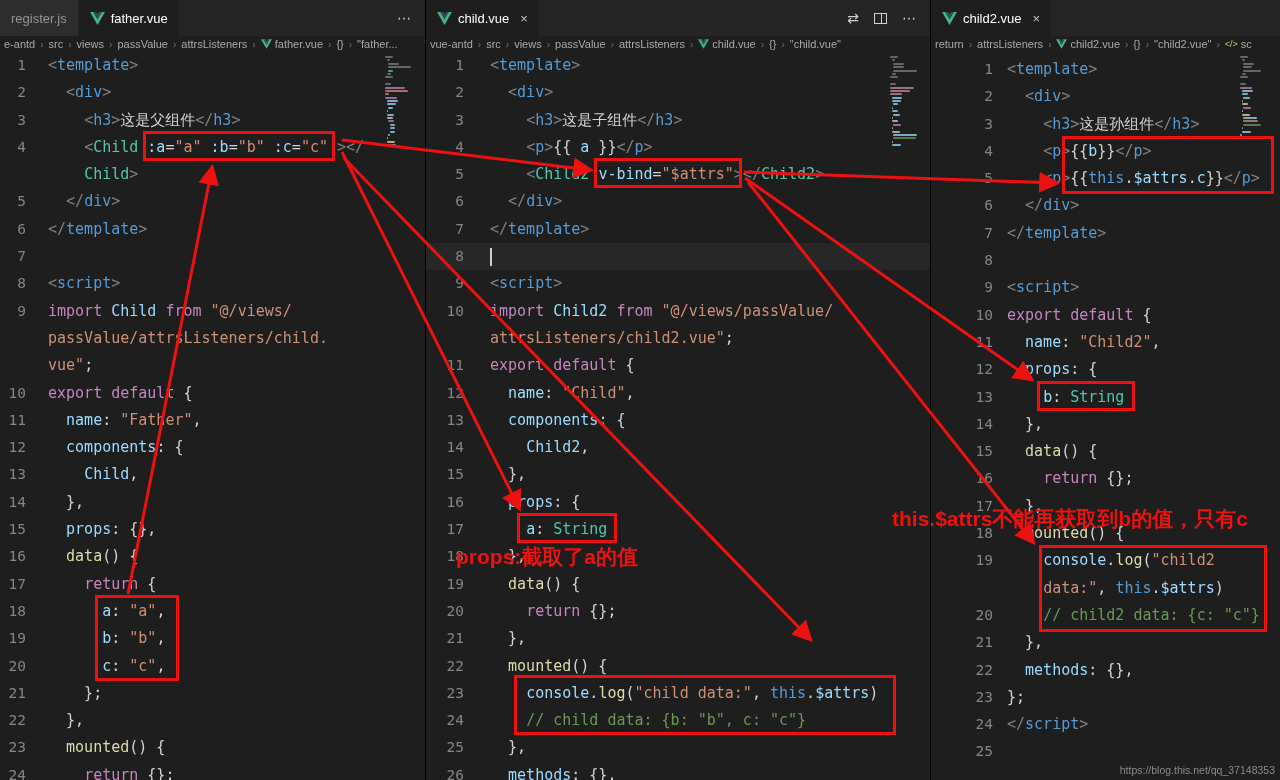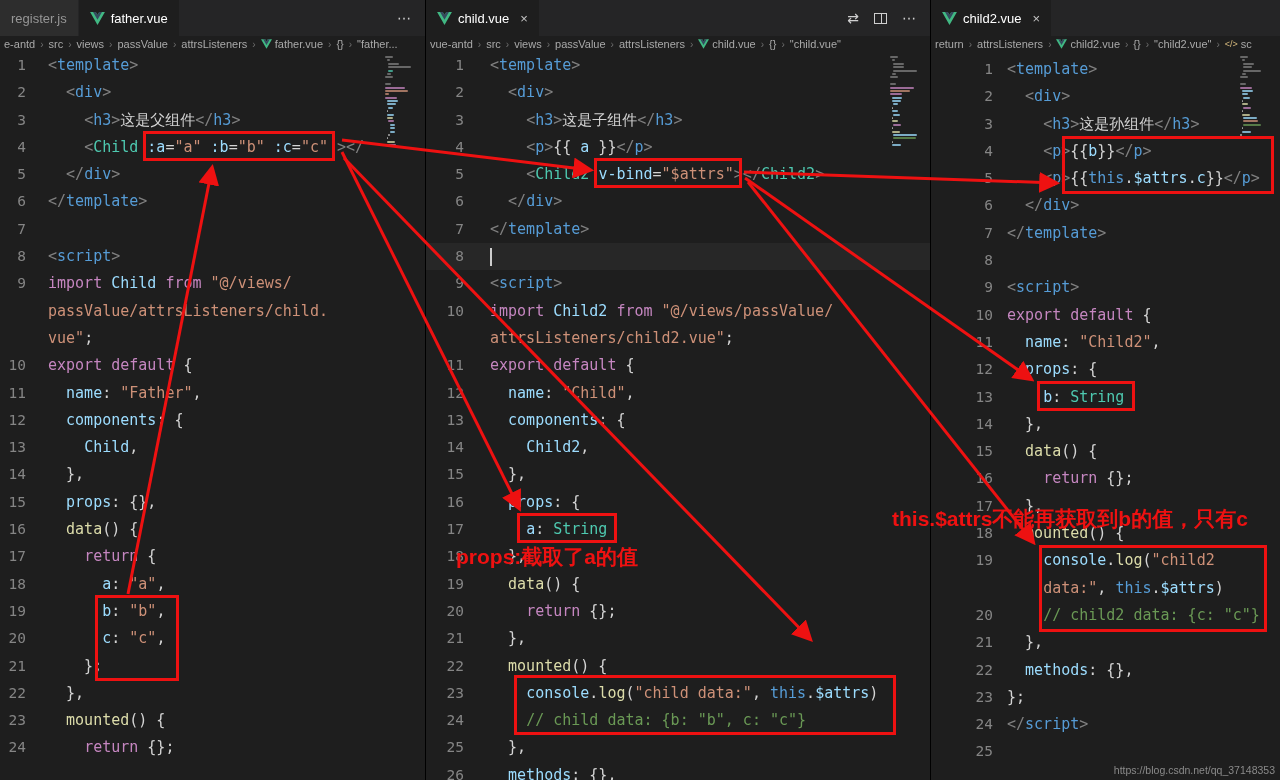--- a/index.html
+++ b/index.html
@@ -92,20 +92,21 @@
         <span class="crumb">
           <span>"father...</span>
         </span>
       </div>
       <div class="codewrap">
         <div class="rows" style="padding-top: 0px;">
           <div class="row"><span class="ln" style="width: 26px; margin-right: 22px;">1</span><span class="src"><span style="color: rgb(128, 128, 128);">&lt;</span><span style="color: rgb(86, 156, 214);">template</span><span style="color: rgb(128, 128, 128);">&gt;</span></span></div>
           <div class="row"><span class="ln" style="width: 26px; margin-right: 22px;">2</span><span class="src"><span style="color: rgb(212, 212, 212);">  </span><span style="color: rgb(128, 128, 128);">&lt;</span><span style="color: rgb(86, 156, 214);">div</span><span style="color: rgb(128, 128, 128);">&gt;</span></span></div>
           <div class="row"><span class="ln" style="width: 26px; margin-right: 22px;">3</span><span class="src"><span style="color: rgb(212, 212, 212);">    </span><span style="color: rgb(128, 128, 128);">&lt;</span><span style="color: rgb(86, 156, 214);">h3</span><span style="color: rgb(128, 128, 128);">&gt;</span><span style="color: rgb(212, 212, 212);">这是父组件</span><span style="color: rgb(128, 128, 128);">&lt;/</span><span style="color: rgb(86, 156, 214);">h3</span><span style="color: rgb(128, 128, 128);">&gt;</span></span></div>
           <div class="row"><span class="ln" style="width: 26px; margin-right: 22px;">4</span><span class="src"><span style="color: rgb(212, 212, 212);">    </span><span style="color: rgb(128, 128, 128);">&lt;</span><span style="color: rgb(78, 201, 176);">Child</span><span style="color: rgb(212, 212, 212);"> </span><span style="color: rgb(156, 220, 254);">:a</span><span style="color: rgb(212, 212, 212);">=</span><span style="color: rgb(206, 145, 120);">"a"</span><span style="color: rgb(212, 212, 212);"> </span><span style="color: rgb(156, 220, 254);">:b</span><span style="color: rgb(212, 212, 212);">=</span><span style="color: rgb(206, 145, 120);">"b"</span><span style="color: rgb(212, 212, 212);"> </span><span style="color: rgb(156, 220, 254);">:c</span><span style="color: rgb(212, 212, 212);">=</span><span style="color: rgb(206, 145, 120);">"c"</span><span style="color: rgb(212, 212, 212);"> </span><span style="color: rgb(128, 128, 128);">&gt;&lt;/</span></span></div>
+          <div class="row"><span class="ln" style="width: 26px; margin-right: 22px;"></span><span class="src"><span style="color: rgb(212, 212, 212);">    </span><span style="color: rgb(78, 201, 176);">Child</span><span style="color: rgb(128, 128, 128);">&gt;</span></span></div>
           <div class="row"><span class="ln" style="width: 26px; margin-right: 22px;">5</span><span class="src"><span style="color: rgb(212, 212, 212);">  </span><span style="color: rgb(128, 128, 128);">&lt;/</span><span style="color: rgb(86, 156, 214);">div</span><span style="color: rgb(128, 128, 128);">&gt;</span></span></div>
           <div class="row"><span class="ln" style="width: 26px; margin-right: 22px;">6</span><span class="src"><span style="color: rgb(128, 128, 128);">&lt;/</span><span style="color: rgb(86, 156, 214);">template</span><span style="color: rgb(128, 128, 128);">&gt;</span></span></div>
           <div class="row"><span class="ln" style="width: 26px; margin-right: 22px;">7</span><span class="src"></span></div>
           <div class="row"><span class="ln" style="width: 26px; margin-right: 22px;">8</span><span class="src"><span style="color: rgb(128, 128, 128);">&lt;</span><span style="color: rgb(86, 156, 214);">script</span><span style="color: rgb(128, 128, 128);">&gt;</span></span></div>
           <div class="row"><span class="ln" style="width: 26px; margin-right: 22px;">9</span><span class="src"><span style="color: rgb(197, 134, 192);">import</span><span style="color: rgb(212, 212, 212);"> </span><span style="color: rgb(156, 220, 254);">Child</span><span style="color: rgb(212, 212, 212);"> </span><span style="color: rgb(197, 134, 192);">from</span><span style="color: rgb(212, 212, 212);"> </span><span style="color: rgb(206, 145, 120);">"@/views/</span></span></div>
           <div class="row"><span class="ln" style="width: 26px; margin-right: 22px;"></span><span class="src"><span style="color: rgb(206, 145, 120);">passValue/attrsListeners/child.</span></span></div>
           <div class="row"><span class="ln" style="width: 26px; margin-right: 22px;"></span><span class="src"><span style="color: rgb(206, 145, 120);">vue"</span><span style="color: rgb(212, 212, 212);">;</span></span></div>
           <div class="row"><span class="ln" style="width: 26px; margin-right: 22px;">10</span><span class="src"><span style="color: rgb(197, 134, 192);">export</span><span style="color: rgb(212, 212, 212);"> </span><span style="color: rgb(197, 134, 192);">default</span><span style="color: rgb(212, 212, 212);"> {</span></span></div>
           <div class="row"><span class="ln" style="width: 26px; margin-right: 22px;">11</span><span class="src"><span style="color: rgb(212, 212, 212);">  </span><span style="color: rgb(156, 220, 254);">name</span><span style="color: rgb(212, 212, 212);">: </span><span style="color: rgb(206, 145, 120);">"Father"</span><span style="color: rgb(212, 212, 212);">,</span></span></div>
           <div class="row"><span class="ln" style="width: 26px; margin-right: 22px;">12</span><span class="src"><span style="color: rgb(212, 212, 212);">  </span><span style="color: rgb(156, 220, 254);">components</span><span style="color: rgb(212, 212, 212);">: {</span></span></div>
@@ -390,14 +391,14 @@
       <div class="abox" style="left: 594px; top: 158px; width: 148px; height: 30px;"></div>
       <div class="abox" style="left: 517px; top: 513px; width: 100px; height: 30px;"></div>
       <div class="abox" style="left: 514px; top: 675px; width: 382px; height: 60px;"></div>
       <div class="abox" style="left: 1062px; top: 136px; width: 212px; height: 58px;"></div>
       <div class="abox" style="left: 1037px; top: 381px; width: 98px; height: 30px;"></div>
       <div class="abox" style="left: 1039px; top: 545px; width: 228px; height: 87px;"></div>
       <div class="albl" style="left: 456px; top: 543px;">props:截取了a的值</div>
       <div class="albl" style="left: 892px; top: 505px;">this.$attrs不能再获取到b的值，只有c</div>
     </div>
 
-  <div class="watermark">https://blog.csdn.net/qq_37148353</div>
+  <div class="watermark">https://blog.this.net/qq_37148353</div>
 </div>
 
 </body></html>

